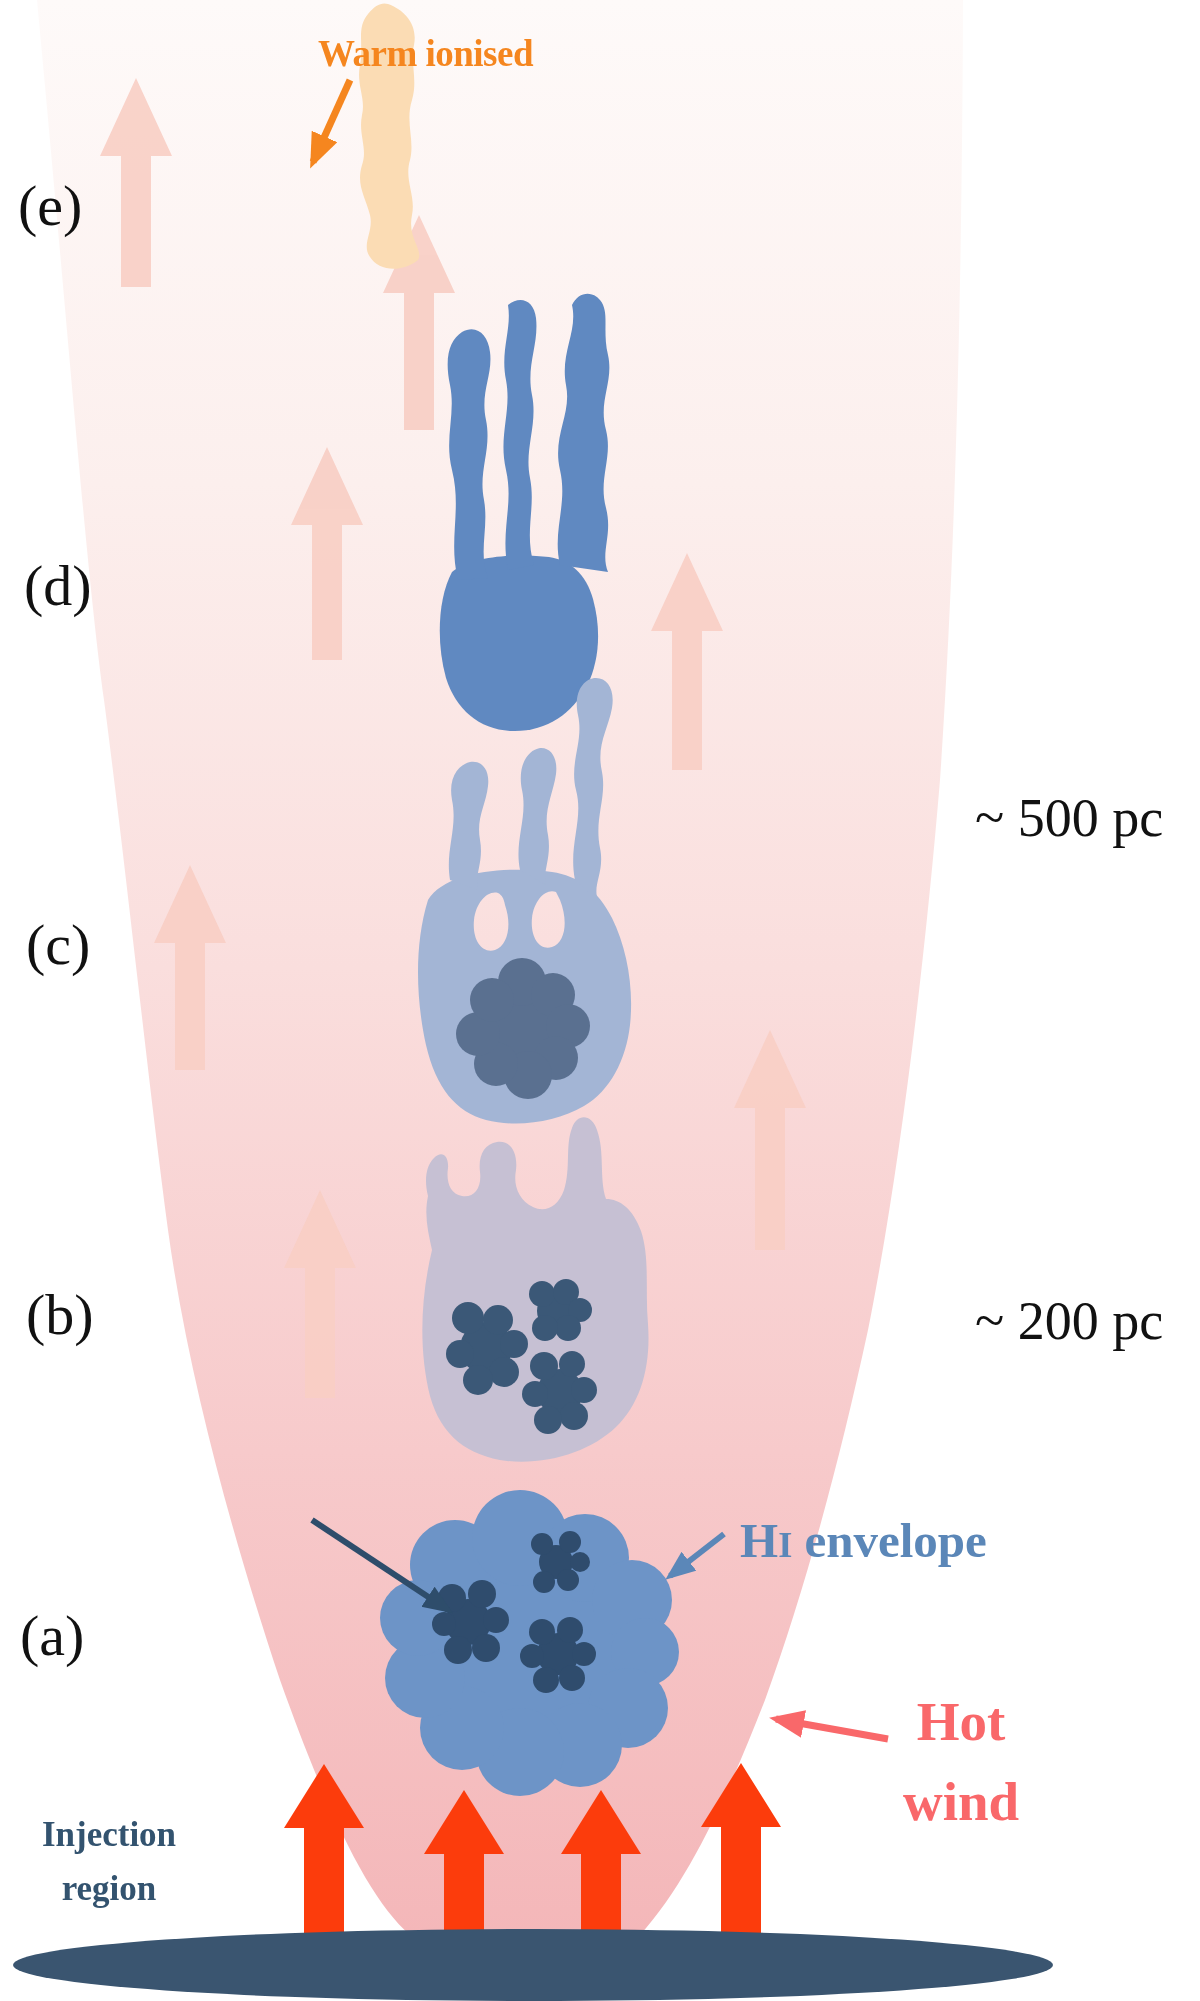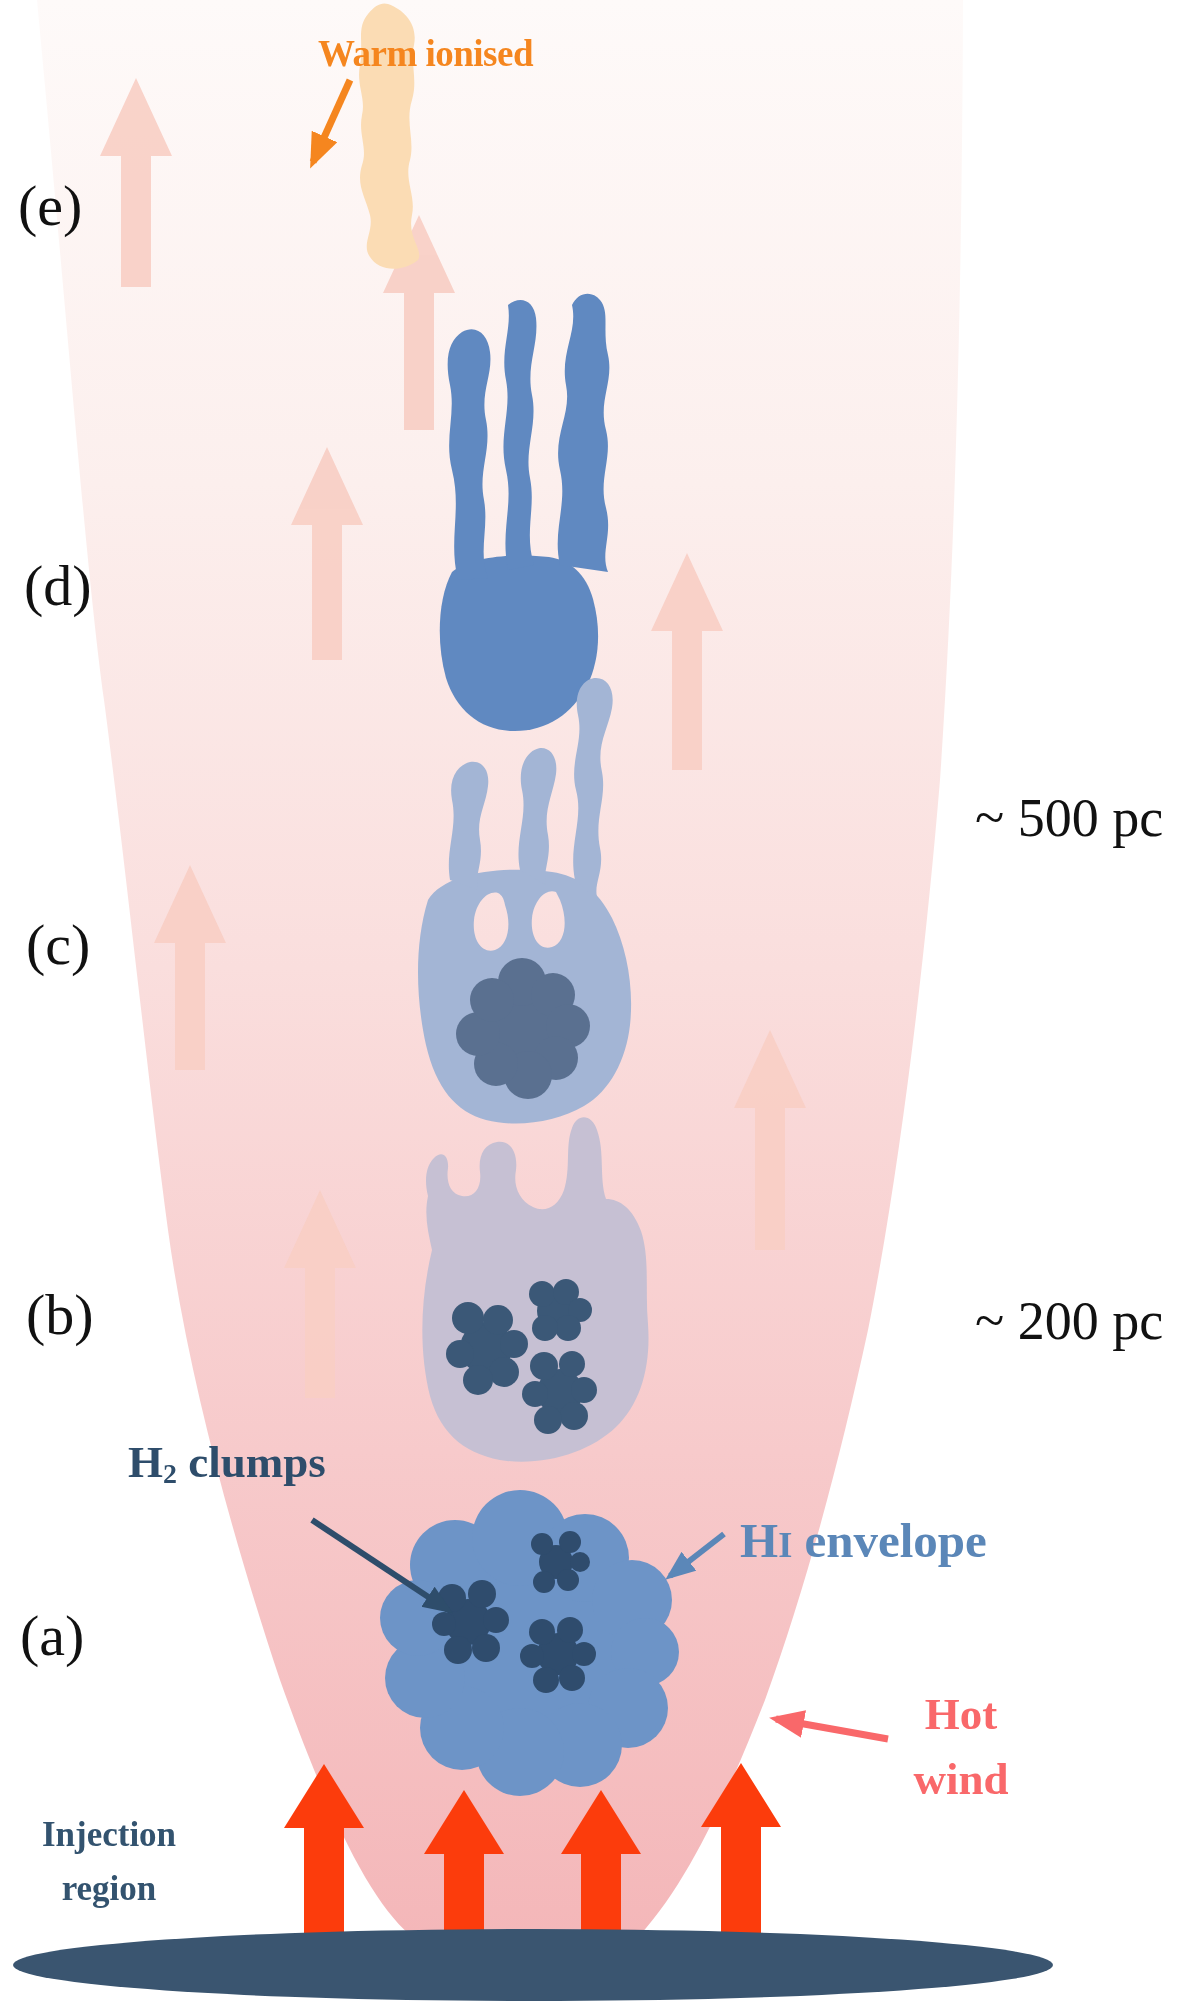--- a/index.html
+++ b/index.html
@@ -7,21 +7,21 @@
           font-family:"Liberation Serif",serif;}
   svg{position:absolute;left:0;top:0;}
   .lbl{position:absolute;white-space:pre;}
   .stage-label{font-size:58px;color:#111111;}
   .dist-label{font-size:54px;color:#111111;}
   .warm-label{left:318px;top:20px;font-size:37px;font-weight:bold;color:#F5861F;letter-spacing:-0.5px;margin-top:12px;}
   .h2-label{left:128px;top:1436px;font-size:45px;font-weight:bold;color:#2E4D6B;}
   .h2-label .sub{font-size:0.62em;vertical-align:-0.22em;}
   .hi-label{left:740px;top:1512px;font-size:49px;font-weight:bold;color:#5B87B8;}
   .hi-label .sc{font-size:0.74em;}
-  .hot-label{left:876px;top:1682px;width:170px;text-align:center;font-size:45px;font-weight:bold;
+  .hot-label{left:876px;top:1682px;width:170px;text-align:center;font-size:55px;font-weight:bold;
              color:#F9686A;line-height:1.45;}
   .injection-label{left:0px;top:1808px;width:218px;text-align:center;font-size:35px;font-weight:bold;
              color:#33536F;line-height:1.55;}
   .e{left:18px;top:172px;} .d{left:24px;top:552px;} .c{left:26px;top:911px;}
   .b{left:26px;top:1281px;} .a{left:20px;top:1602px;}
   .dist0{left:975px;top:180px;} .dist1{left:975px;top:517px;}
   .dist2{left:975px;top:787px;} .dist3{left:975px;top:1290px;}
 </style>
 </head>
 <body>
@@ -232,21 +232,20 @@
   <div class="lbl stage-label d">(d)</div>
   <div class="lbl stage-label c">(c)</div>
   <div class="lbl stage-label b">(b)</div>
   <div class="lbl stage-label a">(a)</div>
 
   <div class="lbl dist-label dist2">~ 500 pc</div>
   <div class="lbl dist-label dist3">~ 200 pc</div>
 
   <div class="lbl warm-label">Warm ionised</div>
 
-  <div class="lbl h2-label"><span>H</span><span class="sub">2</span><span> clumps</span></div>
 
   <div class="lbl hi-label"><span>H</span><span class="sc">I</span><span> envelope</span></div>
 
   <div class="lbl hot-label"><span>Hot</span><br><span>wind</span></div>
 
   <div class="lbl injection-label"><span>Injection</span><br><span>region</span></div>
 
 </div>
 
 </body></html>

